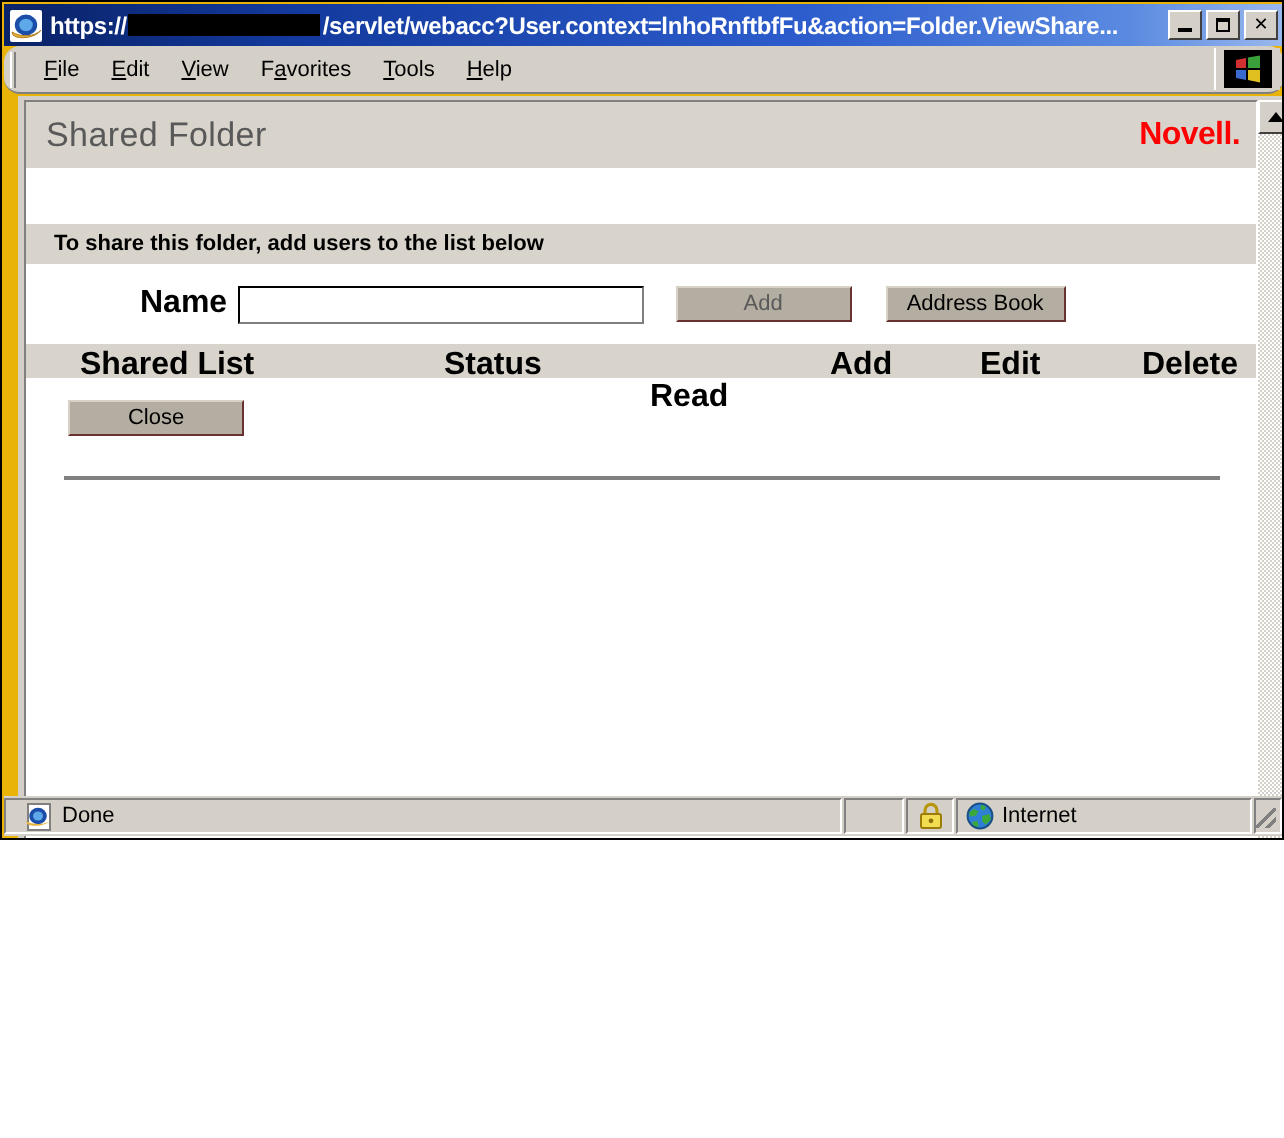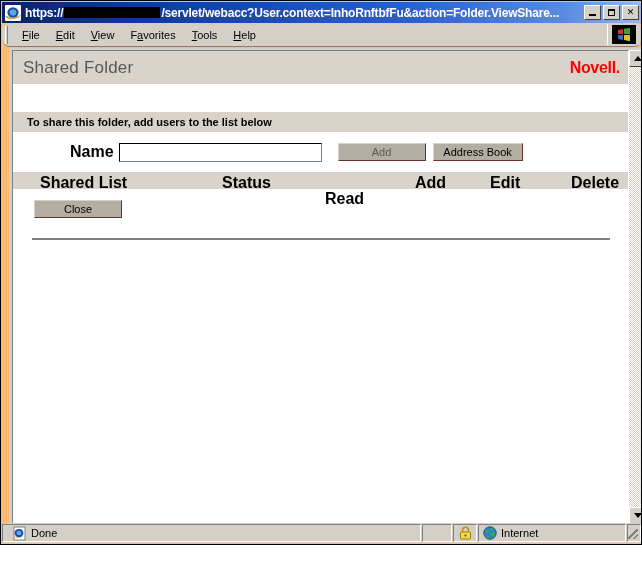--- a/index.html
+++ b/index.html
@@ -10,23 +10,23 @@
   }
   body {
     font-family: "Liberation Sans", sans-serif;
     -webkit-font-smoothing: none;
   }
 
   
   .window {
     position: relative;
     width: 642px;
-    height: 545px;
-    box-sizing: border-box;
-    background: #fdba74;
+    height: 420px;
+    box-sizing: border-box;
+    background: #eab308;
     border: 1px solid #000000;
     overflow: hidden;
   }
 
   
   .titlebar {
     position: absolute;
     left: 1px; top: 1px;
     width: 640px; height: 21px;
     background: linear-gradient(to right, #0a246a 0%, #0a246a 2%, #12399c 22%, #2c5ccc 62%, #5a8ae0 88%, #9ab8ee 100%);
@@ -238,21 +238,21 @@
     cursor: pointer;
     text-align: center;
   }
   .btn-add {
     width: 88px;
     margin-left: 16px;
     color: #5a5a5a;
   }
   .btn-address {
     width: 90px;
-    margin-left: 7px;
+    margin-left: 17px;
   }
   .btn-close {
     width: 88px;
   }
 
   
   .table-head {
     background: #d8d4cb;
     height: 17px;
     position: relative;

